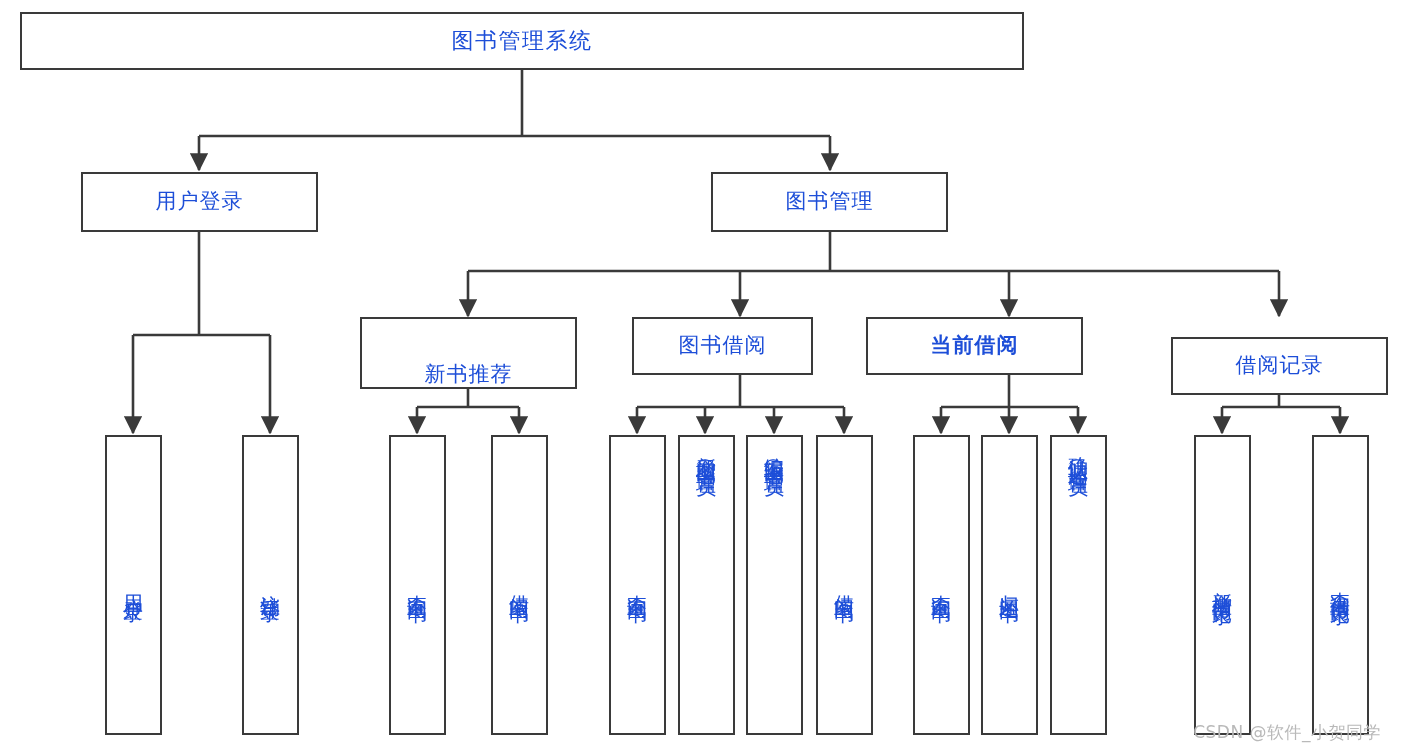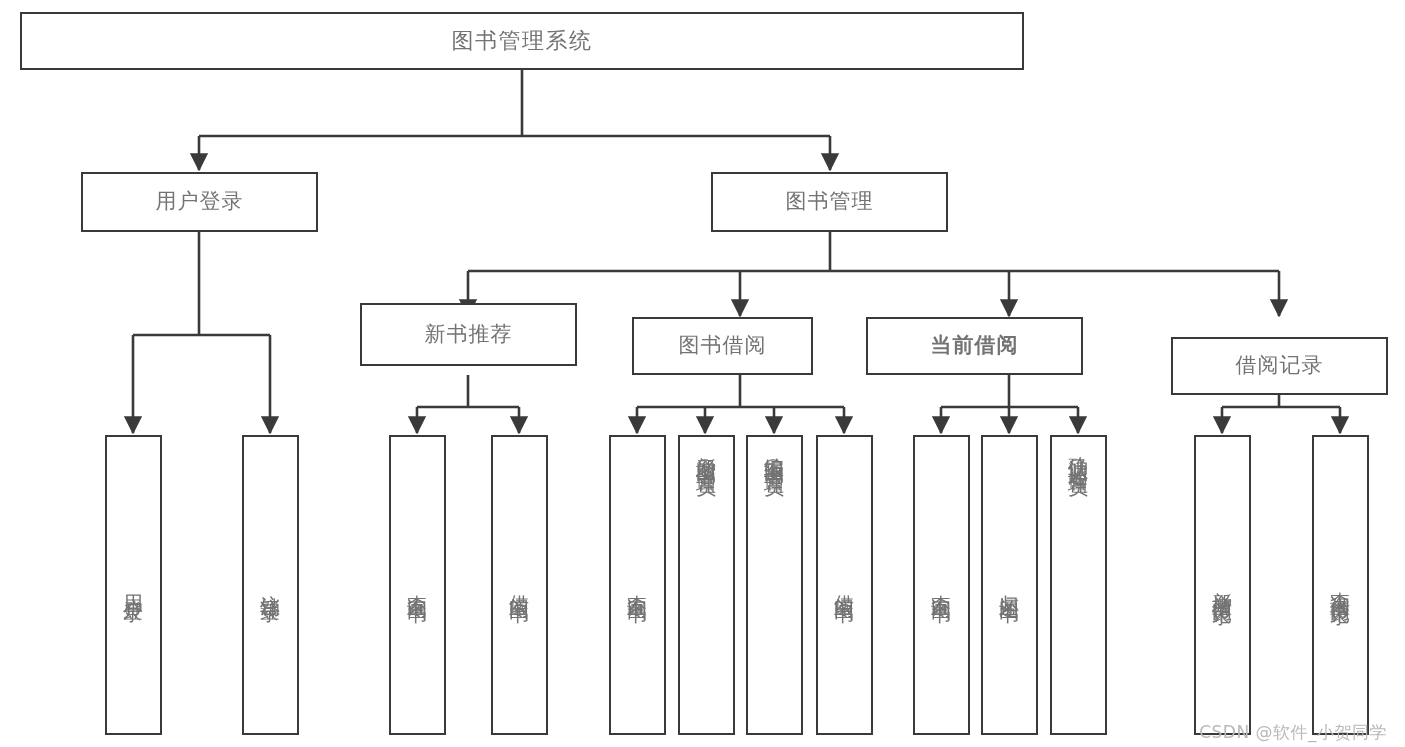--- a/index.html
+++ b/index.html
@@ -27,21 +27,21 @@
     pointer-events: none;
   }
   .node {
     position: absolute;
     box-sizing: border-box;
     background: #ffffff;
     border: 2.2px solid #3a3a3a;
     display: flex;
     align-items: center;
     justify-content: center;
-    color: #737373;
+    color: #1d4ed8;
     line-height: 1.14;
     z-index: 2;
   }
   .node .label {
     display: block;
     text-align: center;
     white-space: pre-line;
   }
   
   .node.horiz .label {
@@ -65,21 +65,21 @@
     line-height: 1;
     white-space: nowrap;
   }
   
   .node.vert.centered {
     align-items: center;
     padding-top: 0;
   }
   .watermark {
     position: absolute;
-    right: 18px;
+    right: 24px;
     bottom: 3px;
     font-size: 17px;
     color: #b9b9b9;
     letter-spacing: 0.5px;
     white-space: nowrap;
     z-index: 3;
     font-family: "DejaVu Sans", "Liberation Sans", sans-serif;
   }
 </style>
 </head>
@@ -144,21 +144,21 @@
   </div>
 
   <div class="node horiz" style="left:81px; top:172px; width:237px; height:60px;">
     <span class="label">用户登录</span>
   </div>
 
   <div class="node horiz" style="left:711px; top:172px; width:237px; height:60px;align-items:center;">
     <span class="label">图书管理</span>
   </div>
 
-  <div class="node horiz" style="left:360px; top:303px; width:217px; height:63px;">
+  <div class="node horiz" style="left:360px; top:317px; width:217px; height:72px;align-items:flex-end;">
     <span class="label">新书推荐</span>
   </div>
 
   <div class="node horiz" style="left:632px; top:317px; width:181px; height:58px;">
     <span class="label">图书借阅</span>
   </div>
 
   <div class="node horiz" style="left:866px; top:317px; width:217px; height:58px;font-weight:bold;">
     <span class="label">当前借阅</span>
   </div>

